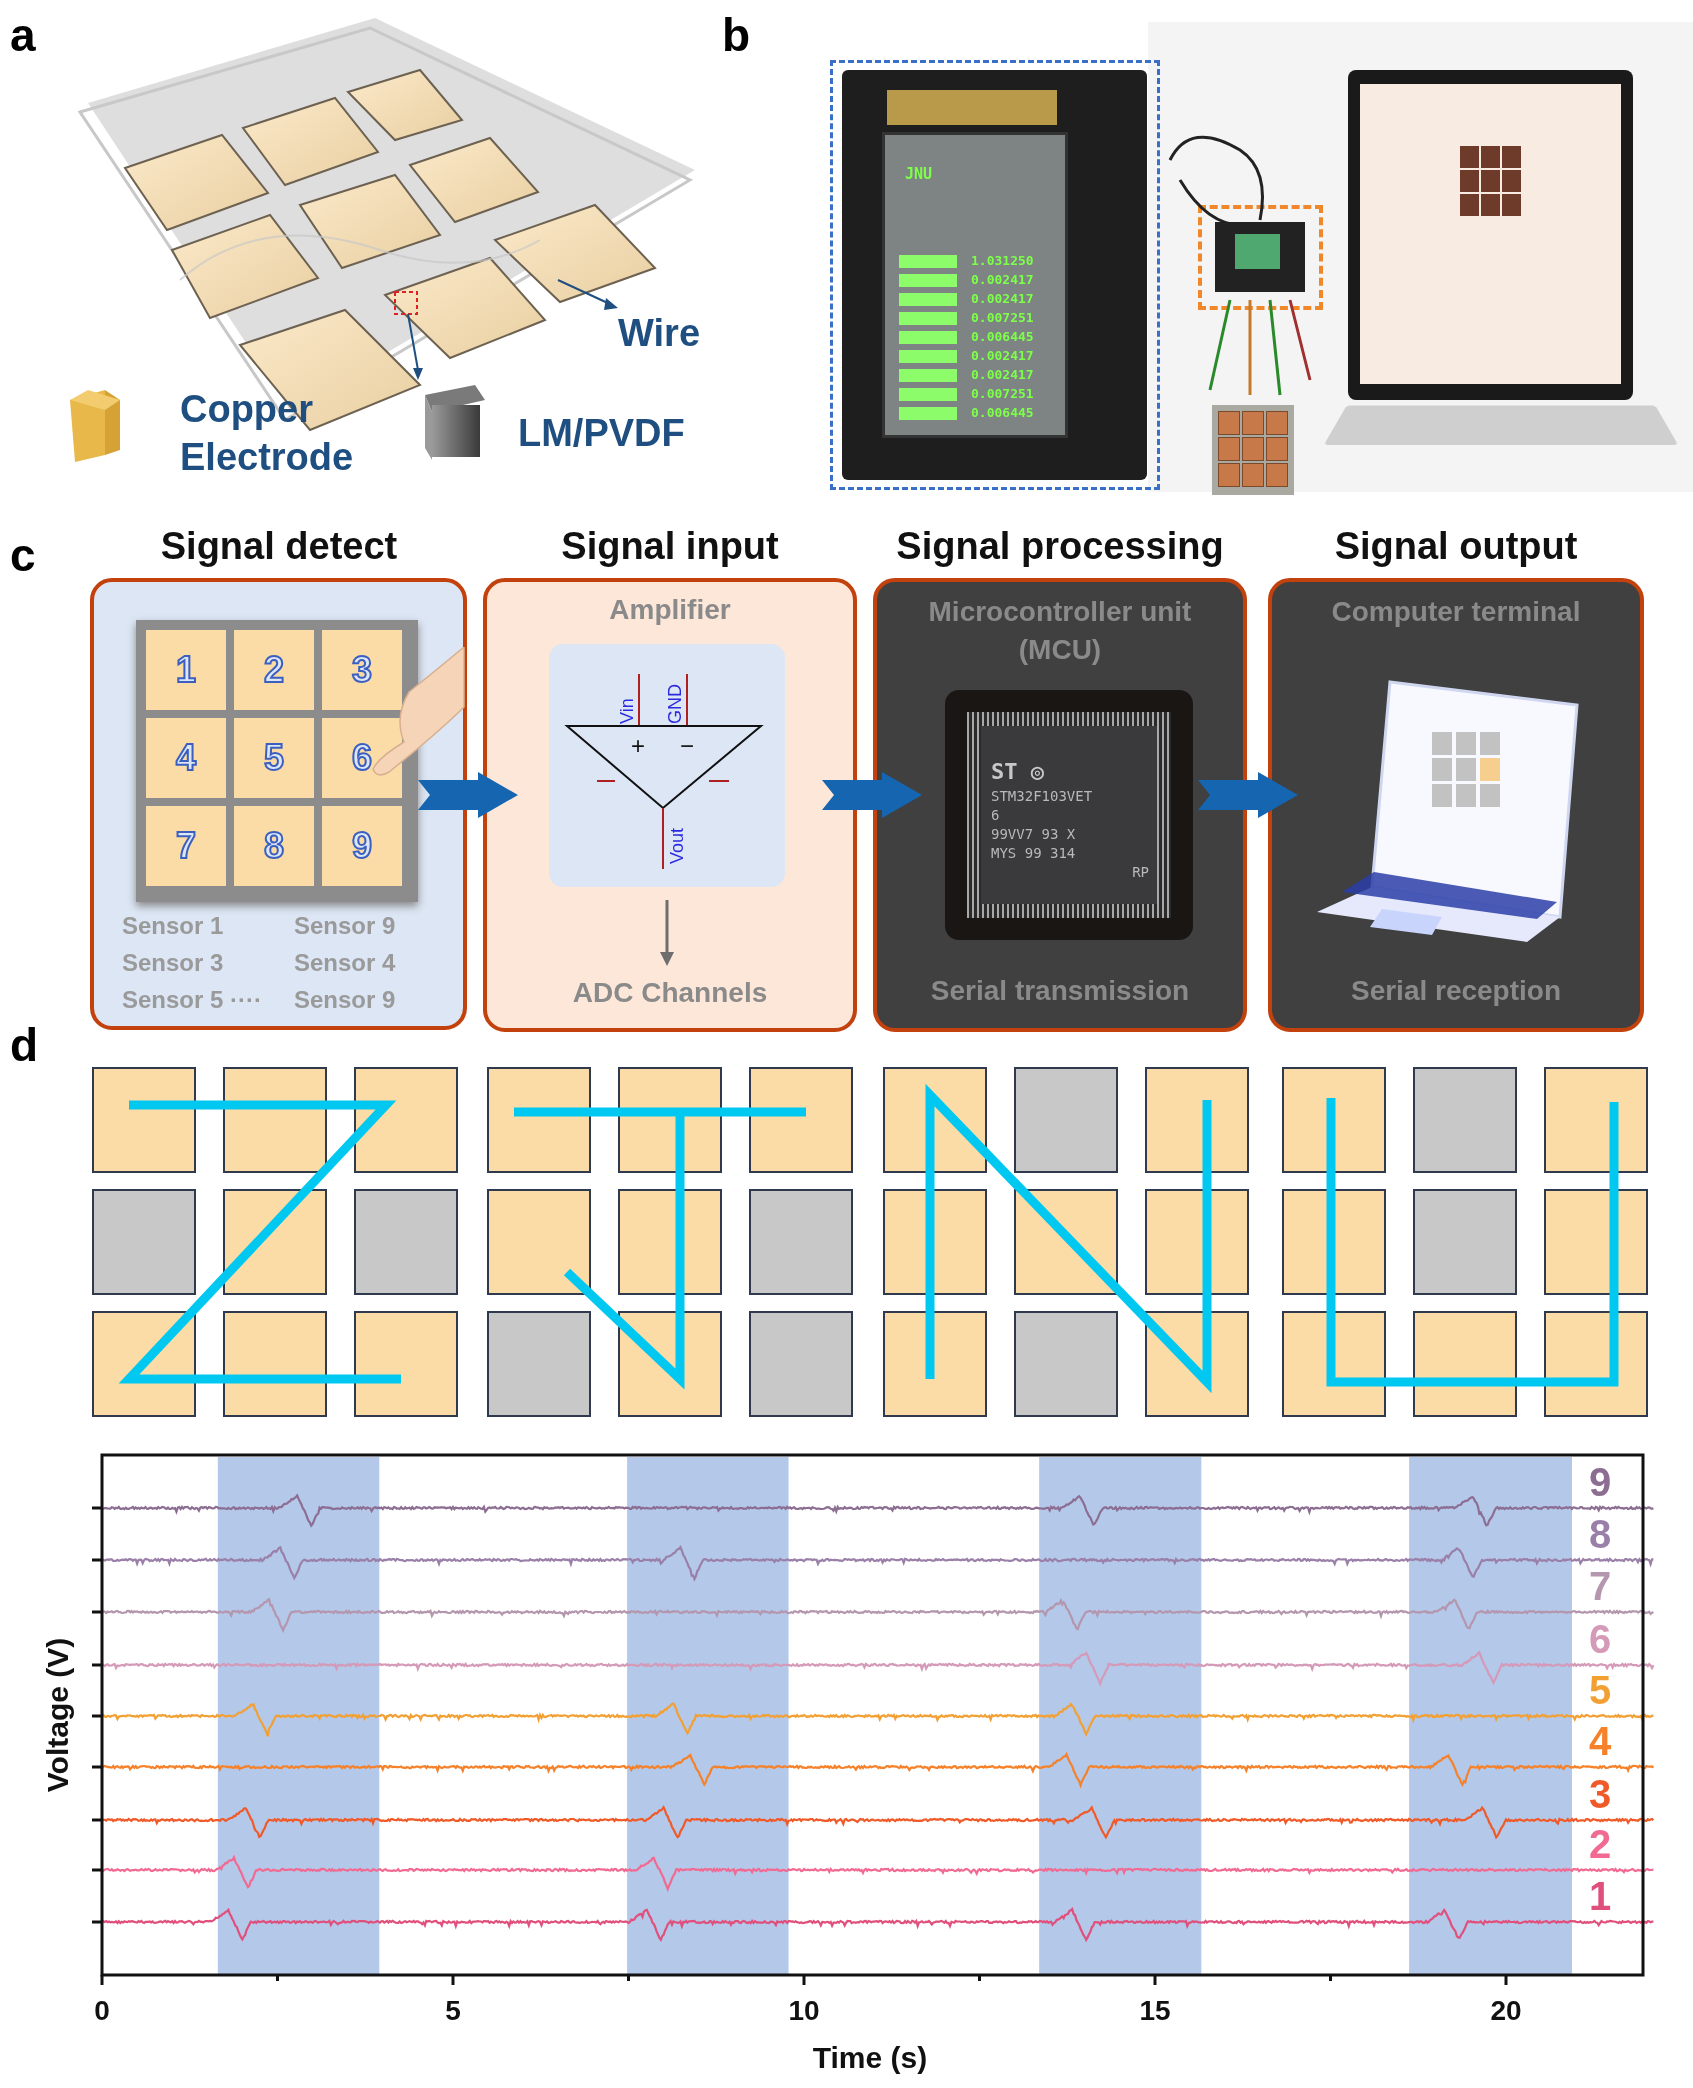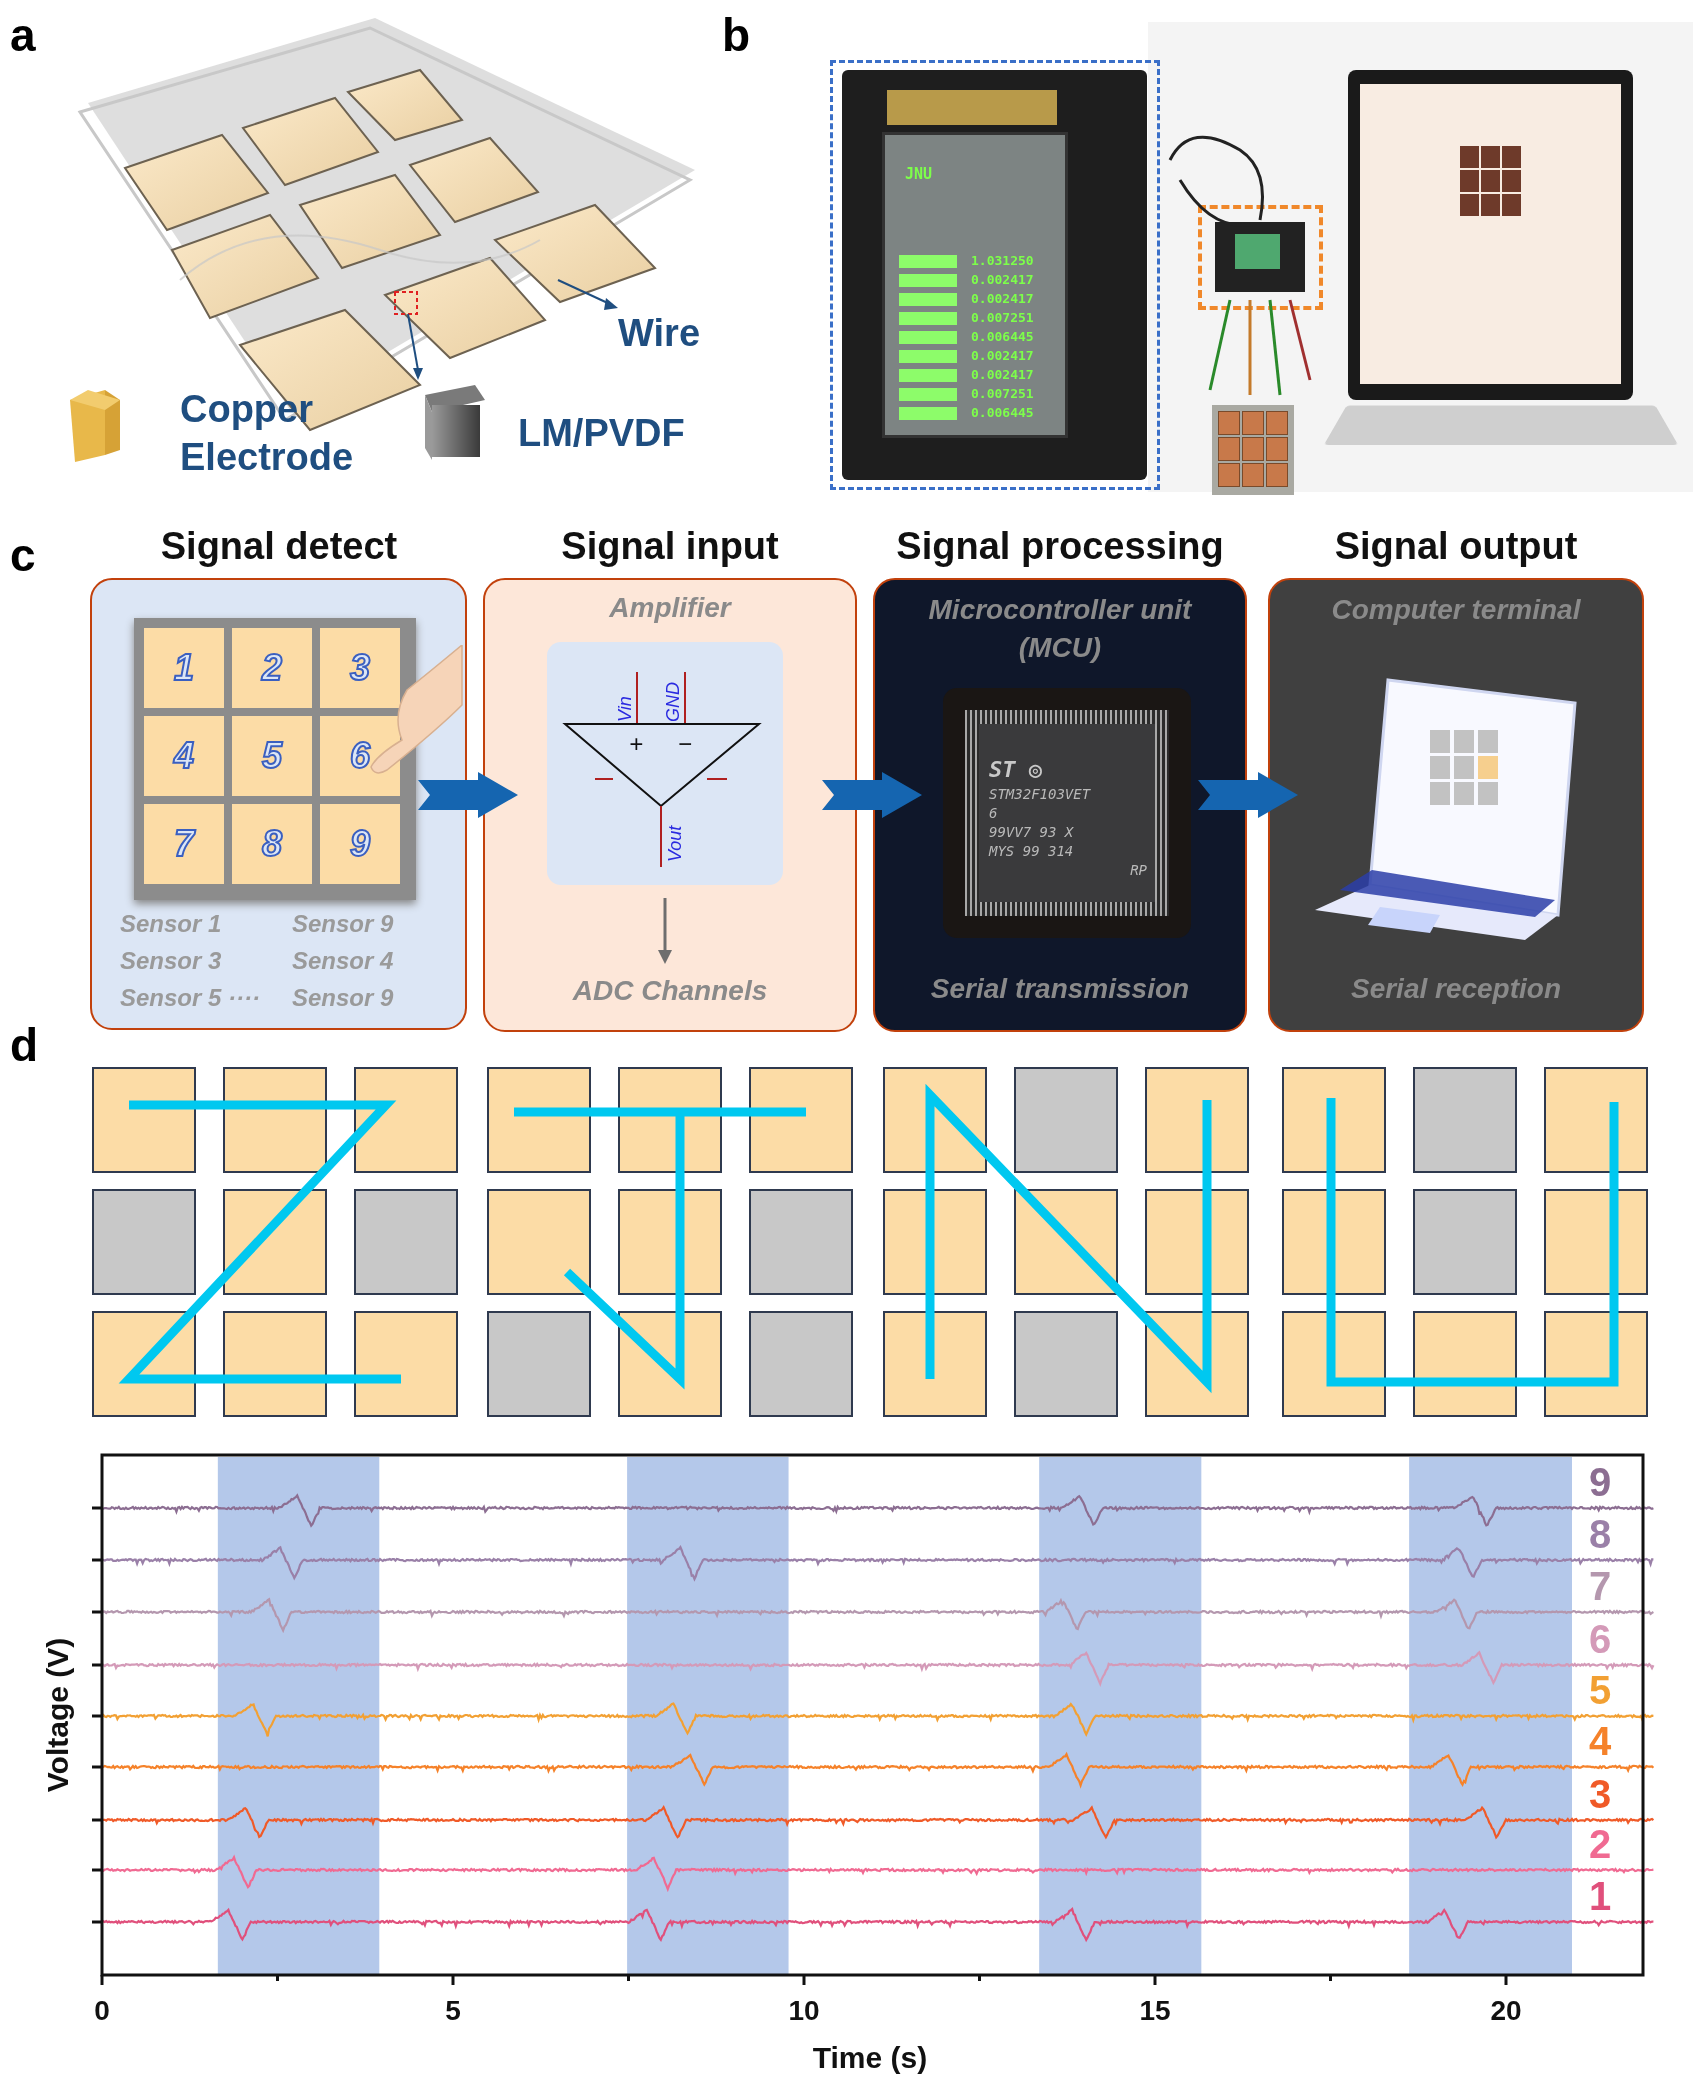--- a/index.html
+++ b/index.html
@@ -1,20 +1,20 @@
 <!DOCTYPE html>
 <html><head>
 <meta charset="utf-8">
 <style>
   html,body{margin:0;padding:0;background:#fff;}
   body{width:1693px;height:2088px;position:relative;overflow:hidden;font-family:"Liberation Sans",sans-serif;}
   .abs{position:absolute;}
   .panel-letter{position:absolute;font-weight:bold;font-size:46px;color:#000;font-family:"Liberation Sans",sans-serif;}
   .stage-title{position:absolute;font-weight:bold;font-size:38px;color:#111;text-align:center;white-space:nowrap;}
-  .stage-box{position:absolute;border:2px solid #c2410c;border-radius:22px;box-sizing:border-box;font-style:italic;}
+  .stage-box{position:absolute;border:4px solid #c2410c;border-radius:22px;box-sizing:border-box;}
   .stage-sub{position:absolute;left:0;right:0;text-align:center;font-weight:bold;font-size:28px;color:#8a8a8a;}
   .sensor-text{position:absolute;font-weight:bold;font-size:24px;color:#9a9a9a;white-space:nowrap;}
   .a-label{position:absolute;font-weight:bold;font-size:38px;color:#1f4e80;white-space:nowrap;}
   svg text{font-family:"Liberation Sans",sans-serif;}
 </style>
 </head>
 <body>
 
 <div class="panel-letter" style="left:10px;top:8px;">a</div>
 <div class="panel-letter" style="left:722px;top:8px;">b</div>
@@ -204,21 +204,21 @@
       <text x="131" y="110" fill="#111" font-size="24">−</text>
     </svg>
   </div>
   <svg class="abs" style="left:170px;top:318px;" width="20" height="70">
     <line x1="10" y1="0" x2="10" y2="55" stroke="#6e6e6e" stroke-width="3"></line>
     <polygon points="3,52 17,52 10,66" fill="#6e6e6e"></polygon>
   </svg>
   <div class="stage-sub" style="top:395px;">ADC Channels</div>
 </div>
 
-<div class="stage-box" style="left:873px;top:578px;width:374px;height:454px;background:#0f172a;padding-left:29px;">
+<div class="stage-box" style="left:873px;top:578px;width:374px;height:454px;background:#404040;padding-left:29px;">
   <div class="stage-sub" style="top:14px;">Microcontroller unit</div>
   <div class="stage-sub" style="top:52px;">(MCU)</div>
   <div class="abs" style="left:68px;top:108px;width:248px;height:250px;background:#1a1614;border-radius:14px;">
     <div class="abs" style="left:22px;top:22px;width:204px;height:206px;background:repeating-linear-gradient(90deg,#a8a8a8 0 2px,#2a2a2a 2px 5px);"></div>
     <div class="abs" style="left:36px;top:36px;width:176px;height:178px;background:#3a3a3c;color:#b9b9b9;font-family:'DejaVu Sans Mono',monospace;font-size:14px;line-height:19px;padding:36px 8px 0 10px;box-sizing:border-box;">
       <div style="font-weight:bold;font-size:22px;color:#c8c8c8;margin-bottom:6px;">ST ◎</div>
       <div>STM32F103VET</div>
       <div>6</div>
       <div>99VV7 93 X</div>
       <div>MYS 99 314</div>

